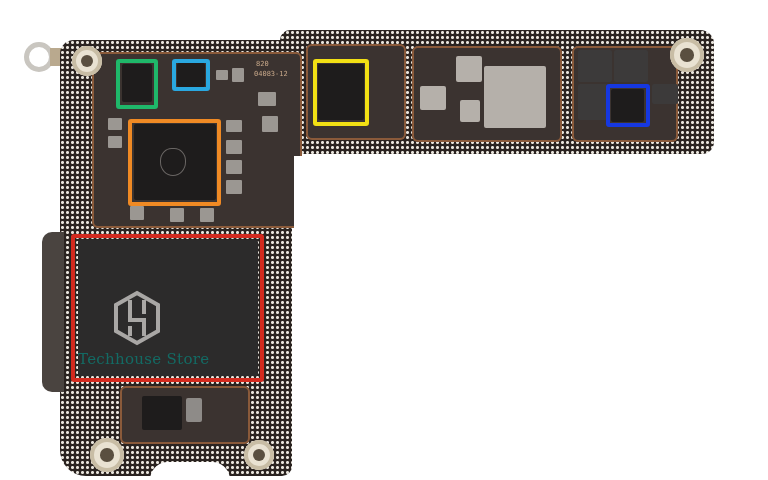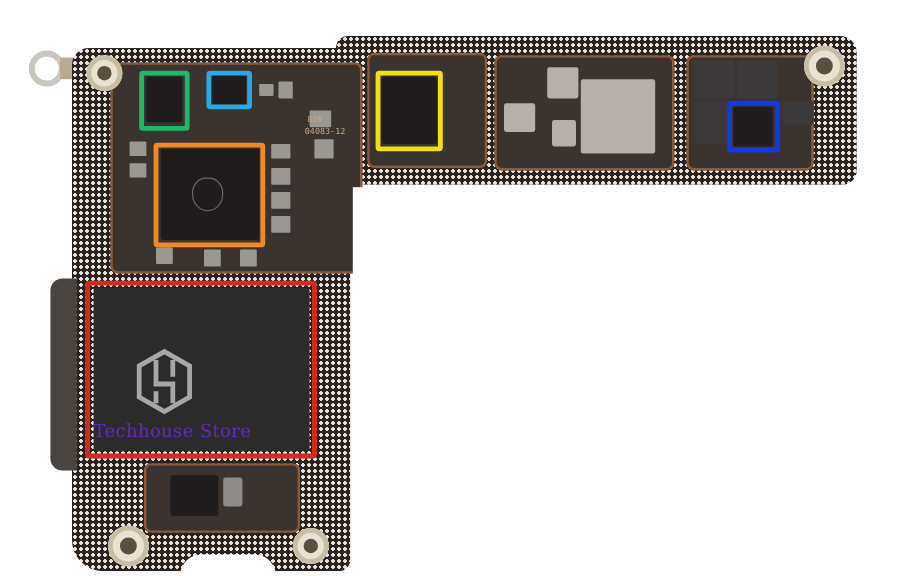--- a/index.html
+++ b/index.html
@@ -10,22 +10,22 @@
   .inner{position:absolute;background:#3b3330;border-radius:6px;
     box-shadow:inset 0 0 0 2px #8a5a3a;}
   .chip{position:absolute;background:#1e1c1c;border-radius:2px;}
   .chip.grey{background:#8e8b88;}
   .chip.light{background:#b5b0aa;}
   .hl{position:absolute;border-style:solid;border-radius:3px;box-sizing:border-box;}
   .hole{position:absolute;border-radius:50%;background:#e9e2d2;box-shadow:inset 0 0 0 4px #c8bda5;}
   .hole::after{content:"";position:absolute;left:30%;top:30%;width:40%;height:40%;border-radius:50%;background:#5a4f40;}
   .tab{position:absolute;border-radius:50%;border:5px solid #c9c6c0;box-sizing:border-box;background:#fff;}
   .smd{position:absolute;background:#9b9792;border-radius:1px;}
-  .wm-text{position:absolute;color:#6d28d9;font-size:15px;letter-spacing:0.3px;opacity:0.85;}
-  .silk{position:absolute;color:#c9a98a;font-family:"DejaVu Sans Mono",monospace;font-size:7px;margin-top:36px;}
+  .wm-text{position:absolute;color:#0f766e;font-size:15px;letter-spacing:0.3px;opacity:0.85;}
+  .silk{position:absolute;color:#c9a98a;font-family:"DejaVu Sans Mono",monospace;font-size:7px;}
 </style>
 </head>
 <body>
 
 <div style="position:absolute;left:0;top:0;width:768px;height:480px;">
 
   <div class="tab" style="left:24px;top:42px;width:30px;height:30px;"></div>
   <div style="position:absolute;left:50px;top:48px;width:22px;height:18px;background:#b9a98e;"></div>
 
   <div class="board" style="left:60px;top:40px;width:232px;height:436px;border-radius:14px 8px 10px 26px;"></div>

